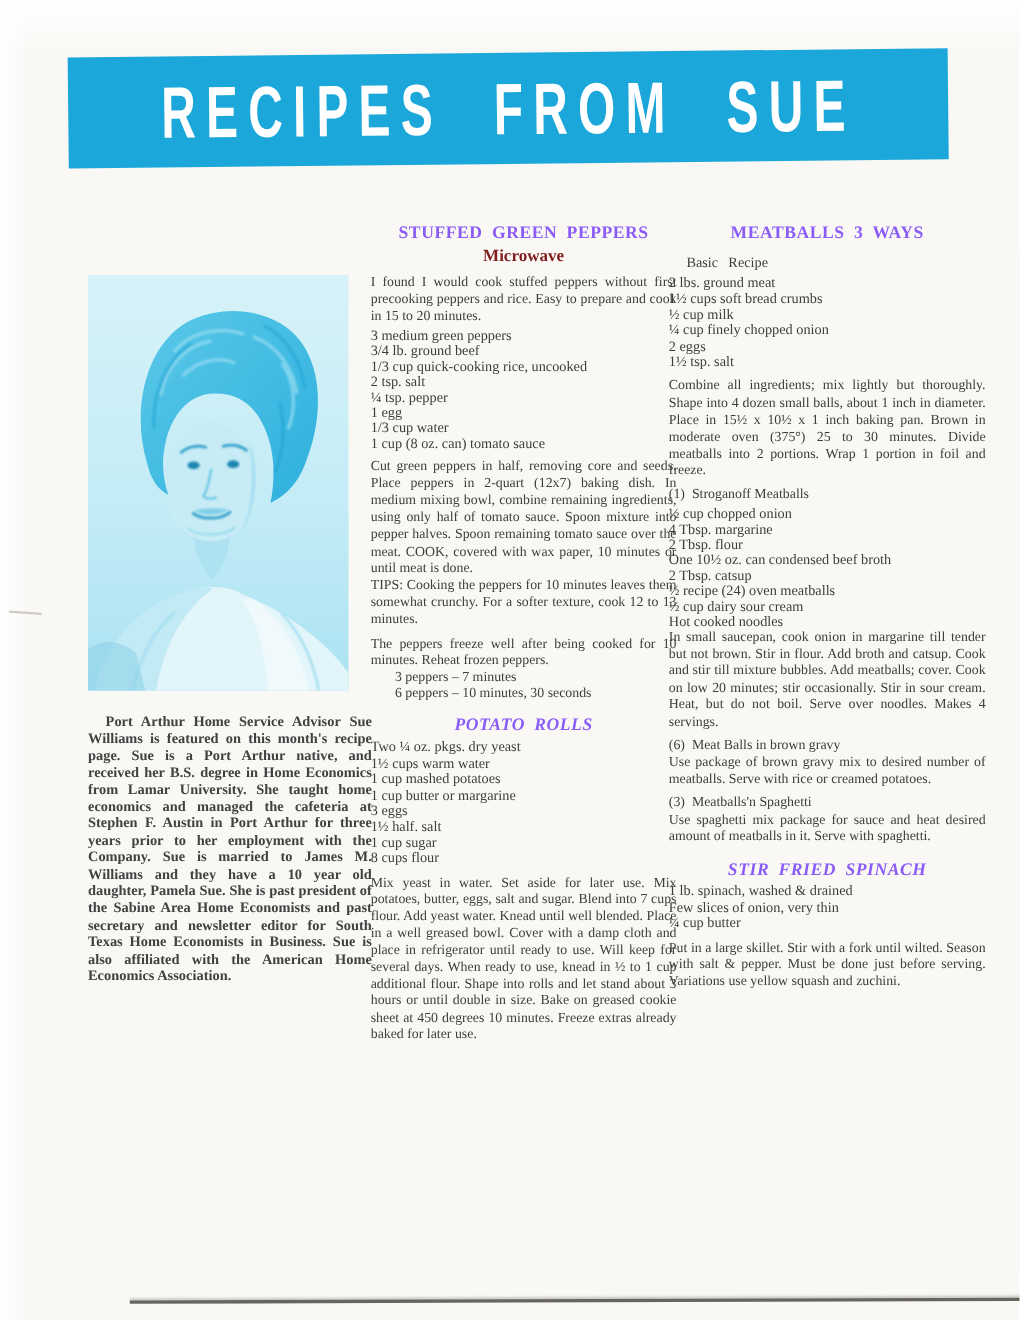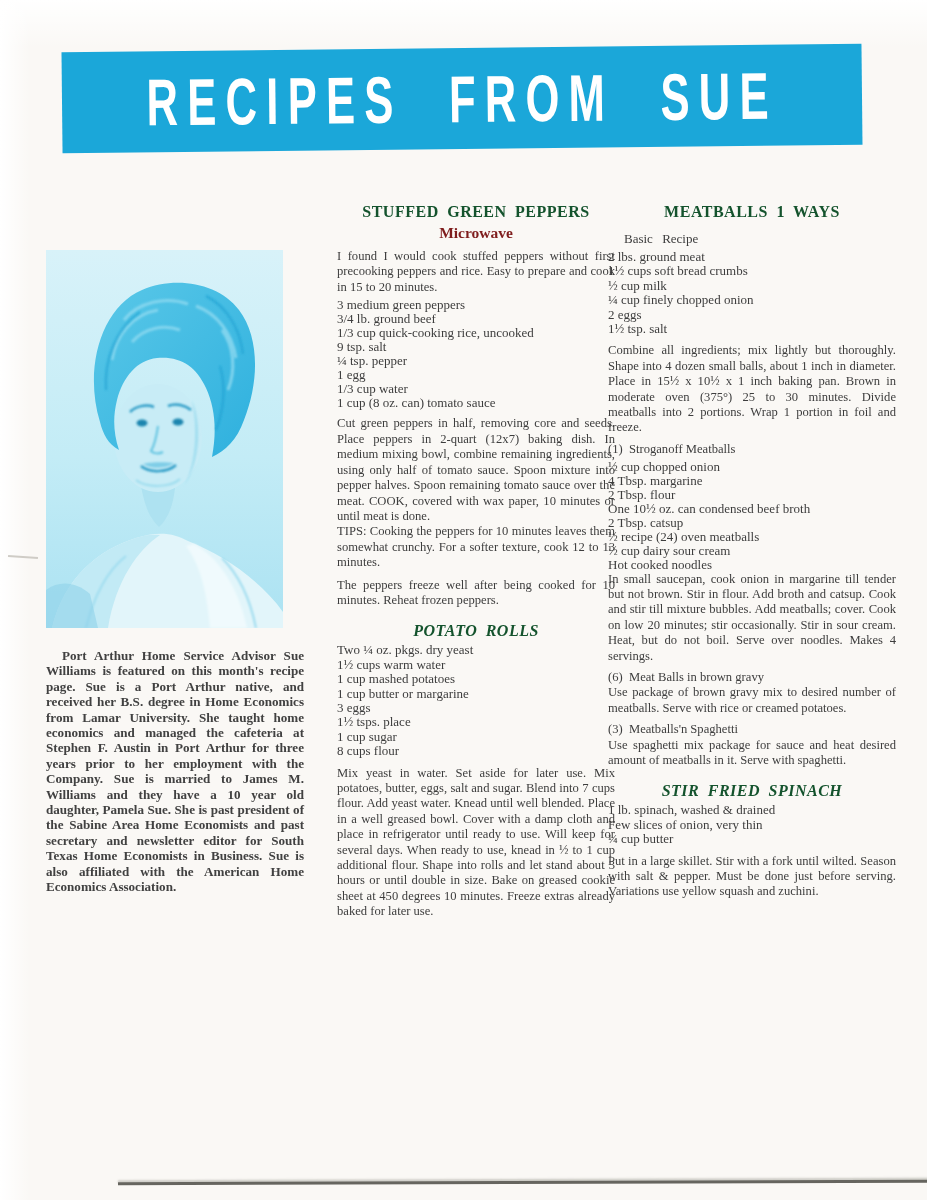--- a/index.html
+++ b/index.html
@@ -15,30 +15,30 @@
 
   
   .banner{position:absolute;left:62px;top:48px;width:800px;height:101px;background:#1BA7D9;
         transform:rotate(-0.6deg);display:flex;align-items:center;justify-content:center;}
   .banner-title{color:#FFFFFF;font-family:"Liberation Sans", sans-serif;font-weight:bold;
         font-size:66px;letter-spacing:14px;word-spacing:38px;white-space:nowrap;
         transform:scaleX(0.66);transform-origin:center;}
 
   
   .col{position:absolute;}
-  .col-left{left:46px;top:250px;width:258px;}
+  .col-left{left:80px;top:250px;width:258px;}
   .col-mid{left:337px;top:203px;width:278px;}
   .col-right{left:608px;top:203px;width:288px;}
 
   .photo{width:237px;height:378px;display:block;}
 
   .bio{margin:20px 0 0 0;font-size:13.1px;line-height:15.4px;font-weight:bold;color:#414141;
        text-align:justify;text-indent:16px;}
 
-  h2.recipe-title{margin:0;font-size:16px;font-weight:bold;text-align:center;color:#14532d;
+  h2.recipe-title{margin:0;font-size:16px;font-weight:bold;text-align:center;color:#8b5cf6;
        letter-spacing:0.5px;word-spacing:4px;}
   h3.recipe-subtitle{margin:3px 0 0 0;font-size:15.5px;font-weight:bold;text-align:center;color:#7f1d1d;}
   .subhead{margin:10px 0 0 16px;font-size:13px;word-spacing:6px;}
   p.body{margin:7px 0 0 0;font-size:12.6px;line-height:15.4px;text-align:justify;}
   p.body.nogap{margin-top:0;}
   ul.ing{list-style:none;margin:3px 0 0 0;padding:0;font-size:13px;line-height:13.9px;}
   ul.ing.spaced{line-height:14.4px;}
   ul.times{list-style:none;margin:0;padding:0 0 0 22px;font-size:12.6px;line-height:14.5px;}
   .var{margin-top:6px;}
   .var-title{margin:0;font-size:12.6px;line-height:15.4px;white-space:pre-wrap;}
@@ -120,50 +120,54 @@
 
   <div class="col col-mid">
     <section>
       <h2 class="recipe-title">STUFFED GREEN PEPPERS</h2>
       <h3 class="recipe-subtitle">Microwave</h3>
       <p class="body">I found I would cook stuffed peppers without first precooking peppers and rice. Easy to prepare and cook in 15 to 20 minutes.</p>
       <ul class="ing">
           <li>3 medium green peppers</li>
           <li>3/4 lb. ground beef</li>
           <li>1/3 cup quick-cooking rice, uncooked</li>
-          <li>9 tsp. salt</li>
+          <li>2 tsp. salt</li>
           <li>¼ tsp. pepper</li>
           <li>1 egg</li>
           <li>1/3 cup water</li>
           <li>1 cup (8 oz. can) tomato sauce</li>
         </ul>
       <p class="body">Cut green peppers in half, removing core and seeds. Place peppers in 2-quart (12x7) baking dish. In medium mixing bowl, combine remaining ingredients, using only half of tomato sauce. Spoon mixture into pepper halves. Spoon remaining tomato sauce over the meat. COOK, covered with wax paper, 10 minutes or until meat is done.</p>
       <p class="body nogap">TIPS: Cooking the peppers for 10 minutes leaves them somewhat crunchy. For a softer texture, cook 12 to 13 minutes.</p>
       <p class="body freeze">The peppers freeze well after being cooked for 10 minutes. Reheat frozen peppers.</p>
+      <ul class="times">
+          <li>3 peppers – 7 minutes</li>
+          <li>6 peppers – 10 minutes, 30 seconds</li>
+        </ul>
     </section>
 
     <section>
       <h2 class="recipe-title second">POTATO ROLLS</h2>
       <ul class="ing spaced mt12">
           <li>Two ¼ oz. pkgs. dry yeast</li>
           <li>1½ cups warm water</li>
           <li>1 cup mashed potatoes</li>
           <li>1 cup butter or margarine</li>
           <li>3 eggs</li>
-          <li>1½ tsps. place</li>
+          <li>1½ half. salt</li>
           <li>1 cup sugar</li>
           <li>8 cups flour</li>
         </ul>
       <p class="body">Mix yeast in water. Set aside for later use. Mix potatoes, butter, eggs, salt and sugar. Blend into 7 cups flour. Add yeast water. Knead until well blended. Place in a well greased bowl. Cover with a damp cloth and place in refrigerator until ready to use. Will keep for several days. When ready to use, knead in ½ to 1 cup additional flour. Shape into rolls and let stand about 3 hours or until double in size. Bake on greased cookie sheet at 450 degrees 10 minutes. Freeze extras already baked for later use.</p>
     </section>
   </div>
 
   <div class="col col-right">
     <section>
-      <h2 class="recipe-title">MEATBALLS 1 WAYS</h2>
+      <h2 class="recipe-title">MEATBALLS 3 WAYS</h2>
       <p class="subhead">Basic Recipe</p>
       <ul class="ing spaced">
           <li>2 lbs. ground meat</li>
           <li>1½ cups soft bread crumbs</li>
           <li>½ cup milk</li>
           <li>¼ cup finely chopped onion</li>
           <li>2 eggs</li>
           <li>1½ tsp. salt</li>
         </ul>
       <p class="body">Combine all ingredients; mix lightly but thoroughly. Shape into 4 dozen small balls, about 1 inch in diameter. Place in 15½ x 10½ x 1 inch baking pan. Brown in moderate oven (375°) 25 to 30 minutes. Divide meatballs into 2 portions. Wrap 1 portion in foil and freeze.</p>

